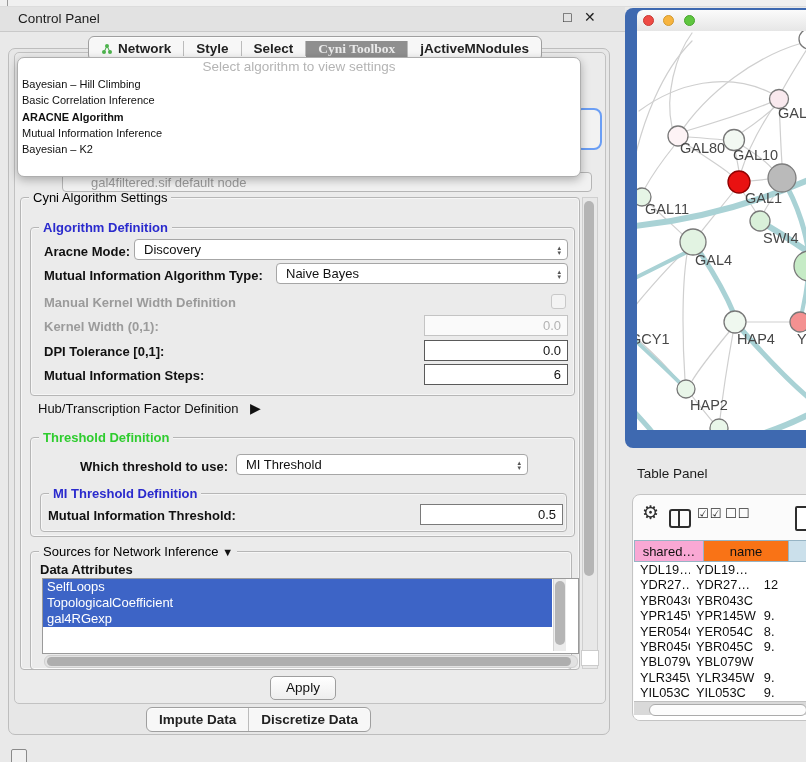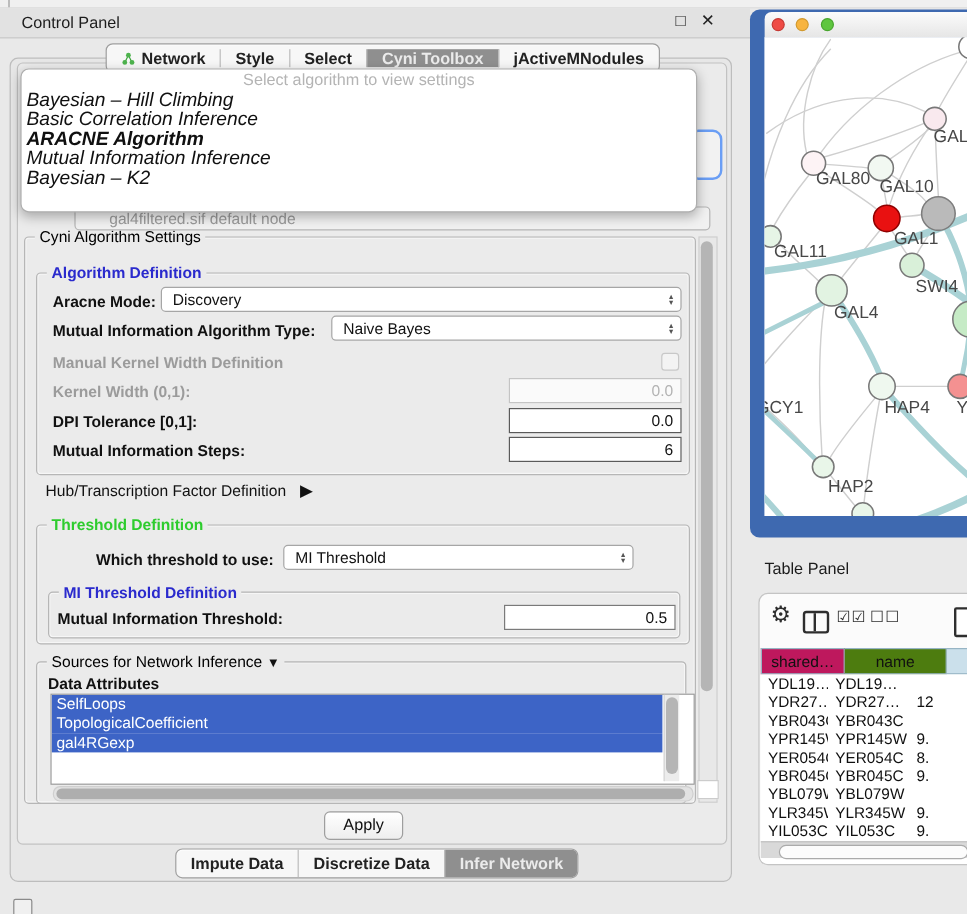--- a/index.html
+++ b/index.html
@@ -20,26 +20,26 @@
   .outer-panel{left:8px;top:48px;width:600px;height:685px;background:#e7e7e7;
                border:1px solid #bdbdbd;border-radius:7px;}
   .inner-panel{left:14px;top:52px;width:590px;height:650px;background:#ebebeb;
                border:1px solid #c2c2c2;border-radius:5px;}
   
   .segbar{display:flex;height:23px;border:1px solid #9f9f9f;border-radius:6px;
           background:#f7f7f7;overflow:hidden;box-shadow:0 1px 1px rgba(255,255,255,.7) inset;}
   .seg{display:flex;align-items:center;gap:5px;padding:0 12px;font-size:13.5px;font-weight:600;
        color:#222;border-right:1px solid #bcbcbc;cursor:default;white-space:nowrap;}
   .seg:last-child{border-right:none;}
-  .seg.sel{background:#8f8f8f;color:#ebebeb;}
+  .seg.sel{background:#8f8f8f;color:#ebebeb;font-family:Liberation Serif, serif;}
   
   .dd{left:17px;top:57px;width:562px;height:118px;background:#ffffff;border:1px solid #aeaeae;
       border-radius:7px;box-shadow:0 3px 10px rgba(0,0,0,.28);z-index:50;overflow:hidden;}
   .dd-head{height:18px;text-align:center;color:#b4b4b4;font-size:13.5px;line-height:18px;}
-  .dd-item{font-size:16px;color:#101010;line-height:16.3px;padding-left:4px;white-space:nowrap;font-style:italic;}
+  .dd-item{font-size:11px;color:#101010;line-height:16.3px;padding-left:4px;white-space:nowrap;}
   
   .ghost-combo{left:62px;top:172px;width:530px;height:20px;border:1px solid #b5b5b5;border-radius:4px;
                background:#f1f1f1;z-index:4;color:#9a9a9a;font-size:13px;line-height:19px;padding-left:28px;box-sizing:border-box;}
   .ghost-focus{left:574px;top:108px;width:24px;height:38px;border:2px solid #6a9ef5;border-radius:8px;z-index:4;background:#f2f2f2;}
   
   .grp{position:absolute;border:1px solid #b6b6b6;border-radius:4px;box-shadow:0 0 0 1px rgba(255,255,255,.55) inset;}
   .legend{position:absolute;top:-8px;left:8px;background:#ebebeb;padding:0 4px;font-size:13px;white-space:nowrap;}
   .blue-t{color:#2a2acd;font-weight:bold;}
   .green-t{color:#2ecc2e;font-weight:bold;}
   
@@ -215,23 +215,20 @@
 </div>
 <div class="abs" style="left:581px;top:650px;width:16px;height:14px;background:#ffffff;border:1px solid #cccccc;"></div>
 
 <div class="btn" style="left:270px;top:676px;width:64px;">Apply</div>
 <div class="abs segbar" style="left:146px;top:707px;">
     <div class="seg">
       <span>Impute Data</span>
     </div>
     <div class="seg">
       <span>Discretize Data</span>
-    </div>
-    <div class="seg sel">
-      <span>Infer Network</span>
     </div>
   </div>
 
 <div class="abs netwin">
   <div class="titlebar">
     <div class="tl" style="left:6px;background:#ef4b45;border:1px solid #c63a35;box-sizing:border-box;"></div>
     <div class="tl" style="left:26px;background:#f7b43f;border:1px solid #d29a2f;box-sizing:border-box;"></div>
     <div class="tl" style="left:47px;background:#5fc63f;border:1px solid #48a52e;box-sizing:border-box;"></div>
   </div>
   <div class="canvas">
@@ -303,22 +300,22 @@
 </div>
 
 <div class="abs tp-title">Table Panel</div>
 <div class="abs tpanel">
   <div class="ticon" style="left:9px;top:6px;font-size:19px;">⚙</div>
   <div class="colicon"></div>
   <div class="ticon" style="left:64px;top:11px;font-size:13px;letter-spacing:1px;">☑☑</div>
   <div class="ticon" style="left:92px;top:11px;font-size:13px;letter-spacing:1px;">☐☐</div>
   <div class="docicon"></div>
   <div class="thead">
-      <div class="th" style="width: 70px; background: #be185d; border-left: 1px solid rgb(150, 180, 196);">shared…</div>
-      <div class="th" style="width: 85px; background: #4d7c0f;">name</div>
+      <div class="th" style="width: 70px; background: #f9a8d4; border-left: 1px solid rgb(150, 180, 196);">shared…</div>
+      <div class="th" style="width: 85px; background: #f97316;">name</div>
       <div class="th" style="width: 60px; background: rgb(203, 224, 235);">A</div>
     </div>
   <div class="trows">
       <div class="tr">
         <div class="td" style="width: 70px;">YDL19…</div>
         <div class="td" style="width: 85px;">YDL19…</div>
         <div class="td" style="width: 60px; margin-top: 16px;">13</div>
       </div>
       <div class="tr">
         <div class="td" style="width: 70px;">YDR27…</div>

